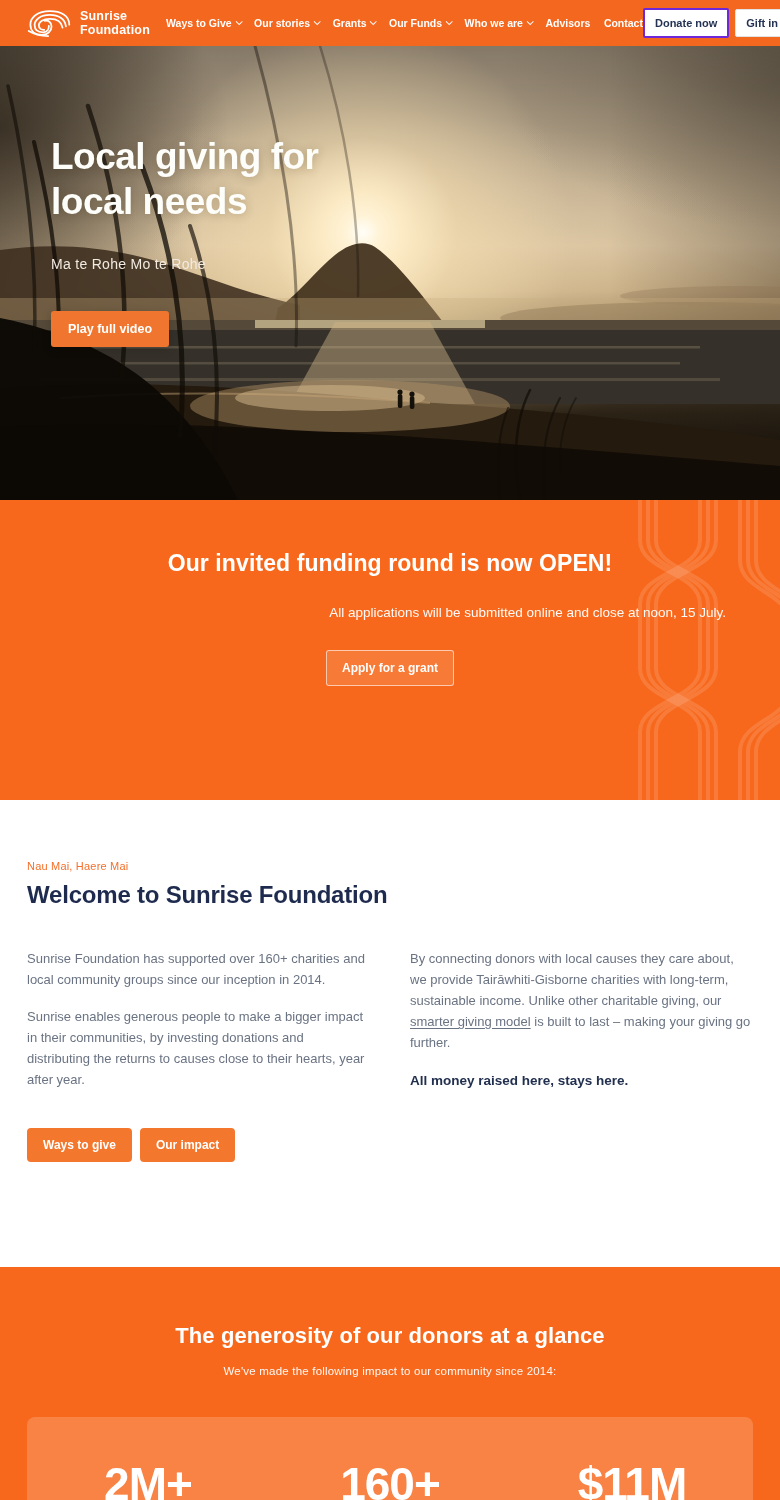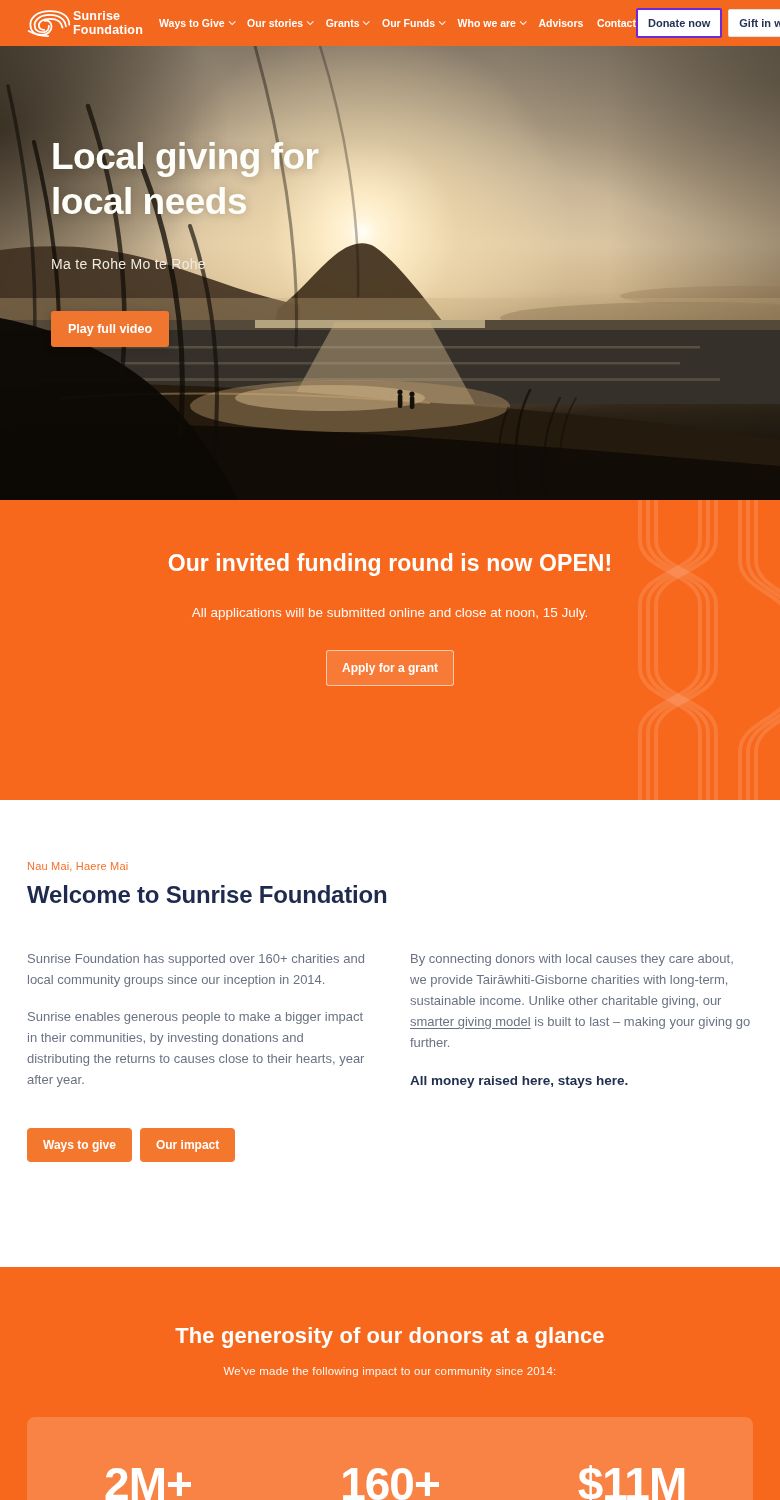--- a/index.html
+++ b/index.html
@@ -8,21 +8,21 @@
     height:1500px; overflow:hidden; background:#fff;
     font-family:"Liberation Sans", sans-serif;
     -webkit-font-smoothing:antialiased;
   }
 
   
   .header {
     height:46px; background:#F4671E; display:flex; align-items:center;
     padding:0 26px 0 27px; position:relative; z-index:5;
   }
-  .logo-group { display:flex; align-items:center; gap:2px; cursor:pointer; }
+  .logo-group { display:flex; align-items:center; gap:9px; cursor:pointer; }
   .logo-mark { width:44px; height:30px; flex:0 0 auto; }
   .brand-name { color:#fff; font-weight:700; font-size:12.5px; line-height:1.12; letter-spacing:.2px; }
   .nav { display:flex; align-items:center; gap:13.5px; margin-left:16px; }
   .nav-item { display:flex; align-items:center; gap:4px; color:#fff; font-size:10.5px; font-weight:700; cursor:pointer; white-space:nowrap; }
   .chev { width:5px; height:5px; border-right:1.4px solid rgba(255,255,255,.95); border-bottom:1.4px solid rgba(255,255,255,.95); transform:rotate(45deg) translateY(-1px); margin-top:-2px; }
   .header-spacer { flex:1; }
   .hdr-btn {
     background:#fff; color:#243253; font-weight:700; font-size:11px;
     padding:7px 10px; border-radius:2px; cursor:pointer; white-space:nowrap; border:2px solid #6d28d9;
   }
@@ -56,21 +56,21 @@
   }
   .hero-cta { margin-top:39px; box-shadow:0 2px 10px rgba(0,0,0,.18); }
 
   
   .funding {
     position:relative; height:300px; background:#F7681C; overflow:hidden;
     text-align:center; color:#fff; padding:50px 40px 0;
   }
   .funding-title { font-size:23px; font-weight:700; letter-spacing:.1px; position:relative; z-index:2; }
   .funding-p { font-size:13.5px; line-height:21px; max-width:672px; margin:17px auto 0; color:rgba(255,255,255,.97); position:relative; z-index:2; }
-  .funding-p2 { margin-top:25px; }
+  .funding-p2 { margin-top:25px;text-align:right; }
   .btn-ghost {
     display:inline-block; margin-top:27px; background:rgba(255,255,255,.12);
     border:1px solid rgba(255,255,255,.6); color:#fff; font-weight:700; font-size:12px;
     padding:10px 15px; border-radius:3px; cursor:pointer; position:relative; z-index:2; font-family:inherit;
   }
   .koru { position:absolute; right:0; top:0; height:100%; width:250px; z-index:1; }
 
   
   .welcome { height:467px; padding:60px 27px 0; background:#fff; }
   .eyebrow { color:#F4702A; font-size:11px; letter-spacing:.2px; }

